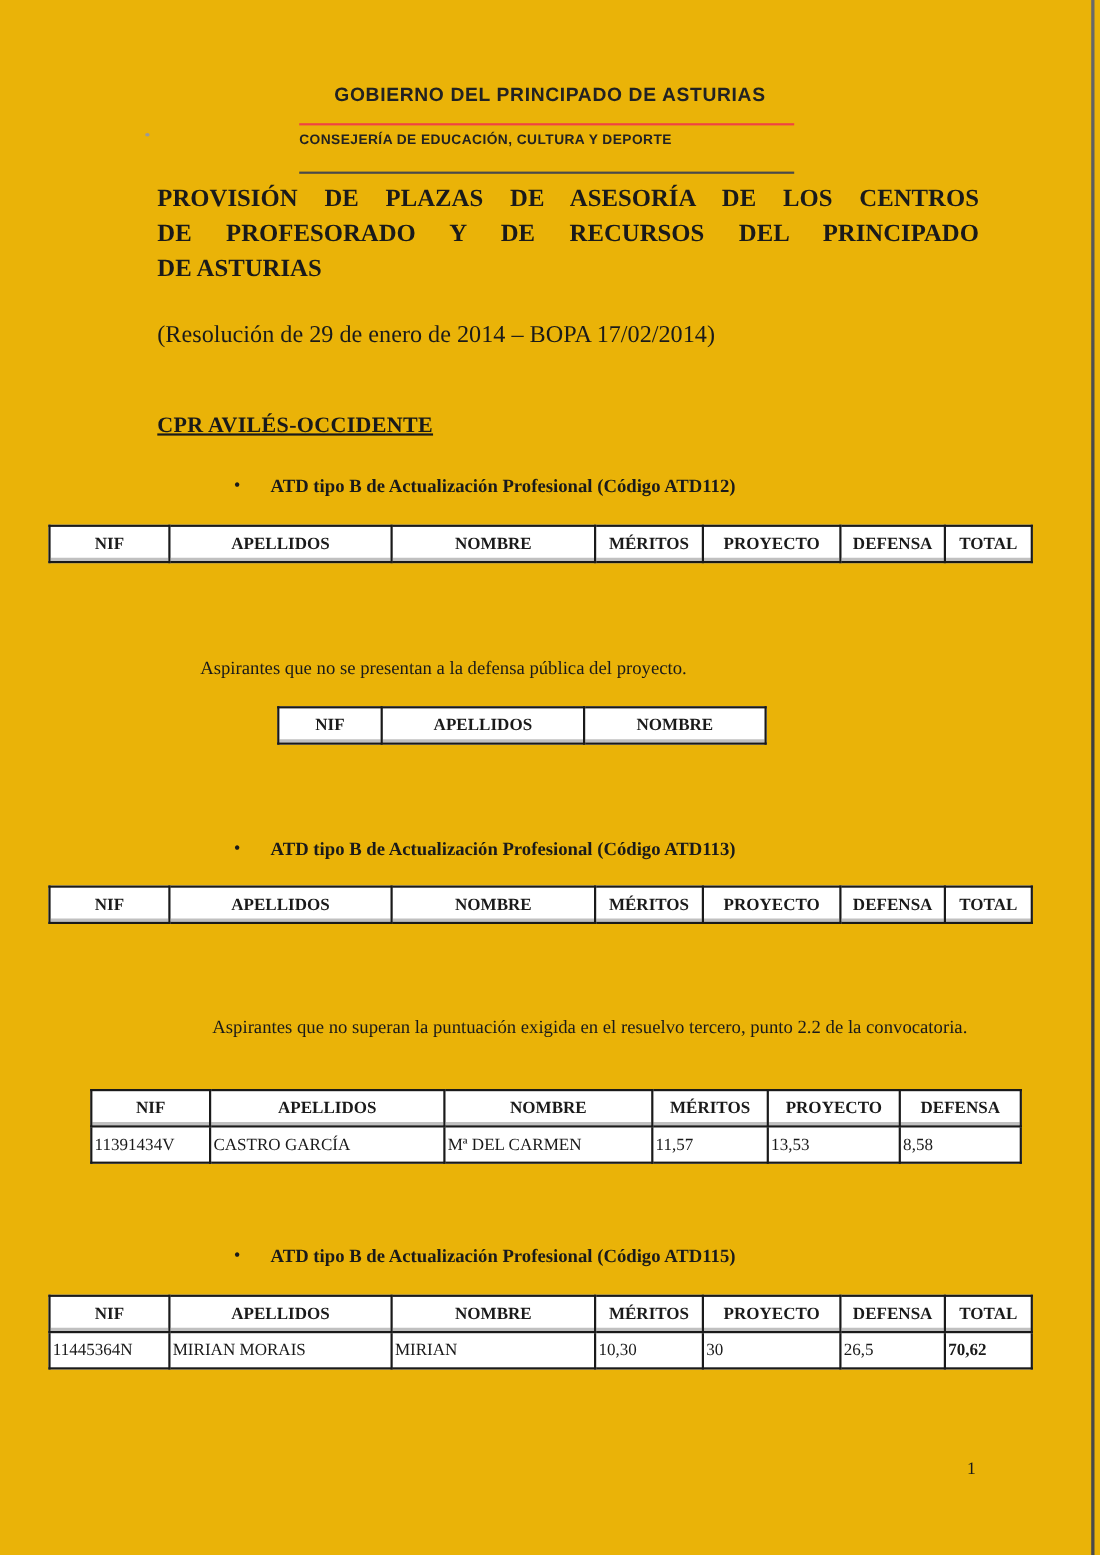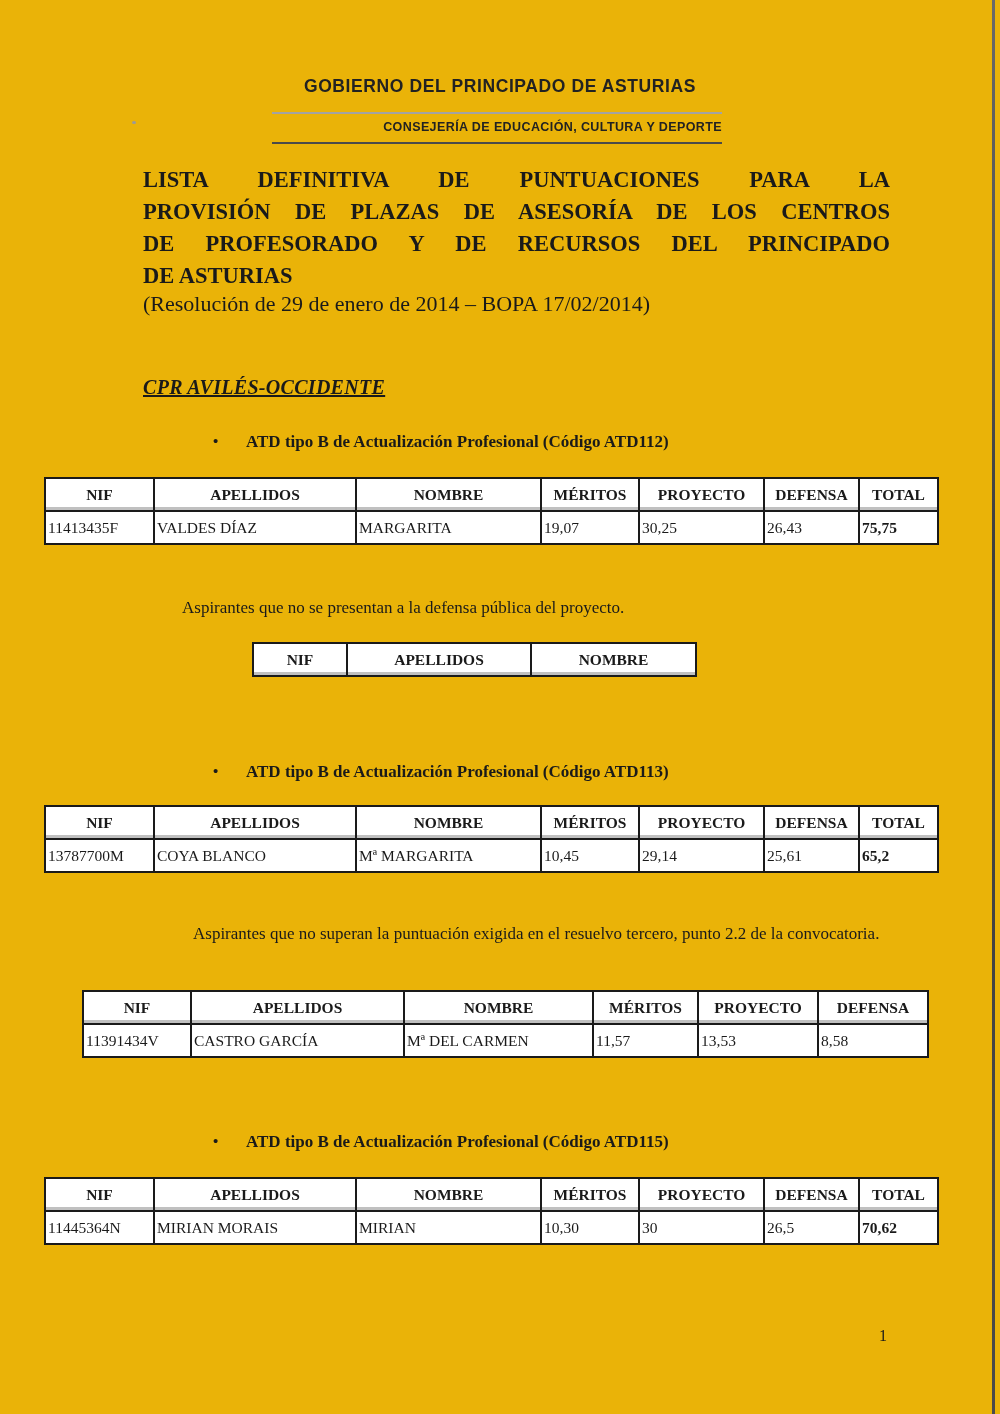--- a/index.html
+++ b/index.html
@@ -10,41 +10,40 @@
   }
 
   
   .gov {
     position:absolute; top:76px; left:0; width:100%; text-align:center;
     font-family:"Liberation Sans", sans-serif; font-weight:bold;
     font-size:17.5px; letter-spacing:0.6px; color:#222;
   }
   .dept-band {
     position:absolute; top:112px; left:272px; width:450px;
-    border-top:2px solid #a3a3a3; border-bottom:2px solid #4a4a4a;
-    padding:6px 0 8px 0; text-align:right;
+    border-top:2px solid #ef4444; border-bottom:2px solid #4a4a4a;
+    padding:6px 0 22px 0; text-align:left;
   }
   .dept {
     font-family:"Liberation Sans", sans-serif; font-weight:bold;
     font-size:12.5px; letter-spacing:0.4px; color:#222;
   }
 
   
   .title { position:absolute; left:143px; top:164px; width:747px;
            font-size:22.5px; font-weight:bold; line-height:32px; }
   .title .tline { text-align:justify; text-align-last:justify; }
   .title .tline.last { text-align-last:left; }
   .resolution { position:absolute; left:143px; top:289px;
                 font-size:22px; line-height:30px; }
 
   .section-heading {
     position:absolute; left:143px; top:376px;
     font-size:20px; font-weight:bold; text-decoration:underline;
     letter-spacing:0.3px;
-    font-style:italic;
   }
 
   
   .bullet { position:absolute; display:flex; font-size:17px; font-weight:bold; }
   .bullet .dot { width:33px; text-align:left; font-size:15px; padding-top:1px; }
   .b1 { left:213px; top:432px; }
   .b2 { left:213px; top:762px; }
   .b3 { left:213px; top:1132px; }
 
   
@@ -86,21 +85,20 @@
 <body>
 
 <div class="page">
 
   <div class="gov">GOBIERNO DEL PRINCIPADO DE ASTURIAS</div>
   <div class="dept-band">
     <div class="dept">CONSEJERÍA DE EDUCACIÓN, CULTURA Y DEPORTE</div>
   </div>
 
   <div class="title">
-    <div class="tline">LISTA DEFINITIVA DE PUNTUACIONES PARA LA</div>
     <div class="tline">PROVISIÓN DE PLAZAS DE ASESORÍA DE LOS CENTROS</div>
     <div class="tline">DE PROFESORADO Y DE RECURSOS DEL PRINCIPADO</div>
     <div class="tline last">DE ASTURIAS</div>
   </div>
   <div class="resolution">(Resolución de 29 de enero de 2014 – BOPA 17/02/2014)</div>
 
   <div class="section-heading">CPR AVILÉS-OCCIDENTE</div>
 
   <div class="bullet b1">
     <span class="dot">•</span>
@@ -120,29 +118,20 @@
     <tbody>
         <tr>
       <th>NIF</th>
       <th>APELLIDOS</th>
       <th>NOMBRE</th>
       <th>MÉRITOS</th>
       <th>PROYECTO</th>
       <th>DEFENSA</th>
       <th>TOTAL</th>
     </tr>
-    <tr>
-      <td>11413435F</td>
-      <td>VALDES DÍAZ</td>
-      <td>MARGARITA</td>
-      <td>19,07</td>
-      <td>30,25</td>
-      <td>26,43</td>
-      <td class="bold">75,75</td>
-    </tr>
   </tbody>
     </table>
 
   <div class="note note1">Aspirantes que no se presentan a la defensa pública del proyecto.</div>
 
   <table class="tbl t2">
     <colgroup>
         <col style="width:94px">
         <col style="width:184px">
         <col style="width:165px">
@@ -173,29 +162,20 @@
       </colgroup>
     <tbody>
         <tr>
       <th>NIF</th>
       <th>APELLIDOS</th>
       <th>NOMBRE</th>
       <th>MÉRITOS</th>
       <th>PROYECTO</th>
       <th>DEFENSA</th>
       <th>TOTAL</th>
-    </tr>
-    <tr>
-      <td>13787700M</td>
-      <td>COYA BLANCO</td>
-      <td>Mª MARGARITA</td>
-      <td>10,45</td>
-      <td>29,14</td>
-      <td>25,61</td>
-      <td class="bold">65,2</td>
     </tr>
   </tbody>
     </table>
 
   <div class="note note2">Aspirantes que no superan la puntuación exigida en el resuelvo tercero, punto 2.2 de la convocatoria.</div>
 
   <table class="tbl t4">
     <colgroup>
         <col style="width:108px">
         <col style="width:213px">

